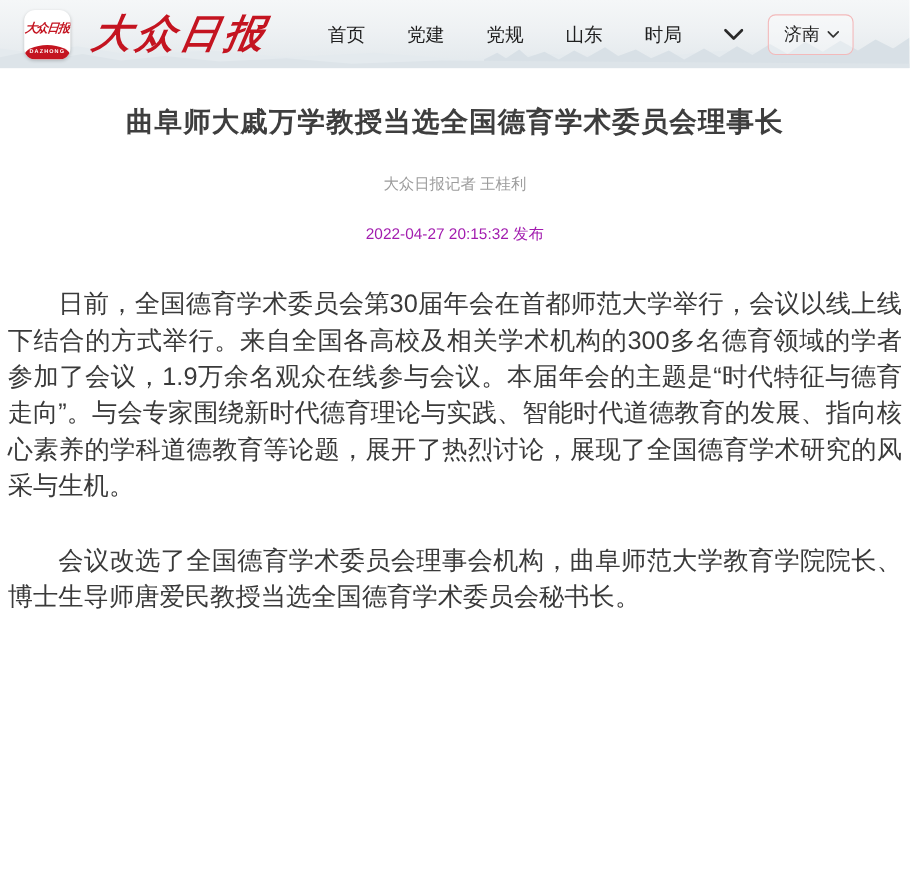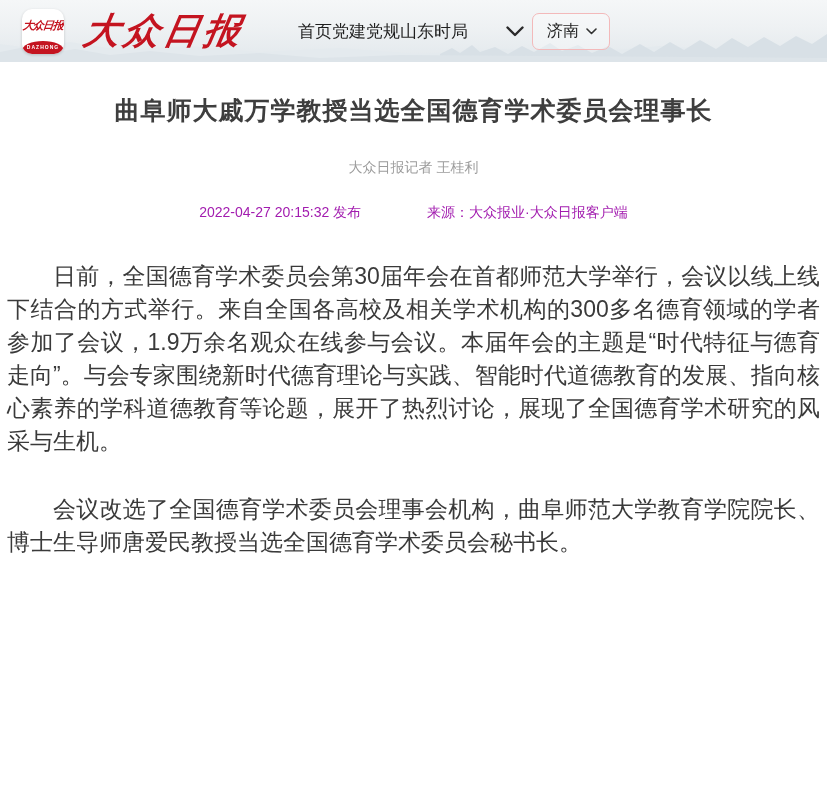--- a/index.html
+++ b/index.html
@@ -61,32 +61,33 @@
     font-size: 36px;
     color: var(--brand-red, #c41420);
     letter-spacing: 4px;
     transform: skewX(-10deg);
     white-space: nowrap;
     cursor: pointer;
   }
   .main-nav {
     display: flex; align-items: center;
     margin-left: 54px;
+    gap: 38px;
   }
   .nav-item {
     font-size: 17px; color: #1f1f1f;
     cursor: pointer; white-space: nowrap;
   }
   .nav-more {
     margin-left: 38px;
     display: flex; align-items: center;
     cursor: pointer;
   }
   .city-btn {
-    margin-left: 8px;
+    margin-left: 22px;
     display: flex; align-items: center; gap: 7px;
     padding: 7px 12px 7px 14px;
     border: 1px solid #f3b9ba;
     border-radius: 7px;
     background: rgba(255,255,255,0.35);
     cursor: pointer;
   }
   .city-btn-label { font-size: 16px; color: #222222; }
 
   
@@ -159,19 +160,18 @@
       </svg>
     </span>
   </div>
 </header>
 
 <main class="article">
   <h1 class="article-title">曲阜师大戚万学教授当选全国德育学术委员会理事长</h1>
   <div class="article-byline">大众日报记者 王桂利</div>
   <div class="article-meta">
     <span>2022-04-27 20:15:32 发布</span>
-    <span>来源：大众报业·大众日报客户端</span>
   </div>
   <div class="article-body">
     <p>日前，全国德育学术委员会第30届年会在首都师范大学举行，会议以线上线下结合的方式举行。来自全国各高校及相关学术机构的300多名德育领域的学者参加了会议，1.9万余名观众在线参与会议。本届年会的主题是“时代特征与德育走向”。与会专家围绕新时代德育理论与实践、智能时代道德教育的发展、指向核心素养的学科道德教育等论题，展开了热烈讨论，展现了全国德育学术研究的风采与生机。</p>
     <p>会议改选了全国德育学术委员会理事会机构，曲阜师范大学教育学院院长、博士生导师唐爱民教授当选全国德育学术委员会秘书长。</p>
   </div>
 </main>
 
 </body></html>

